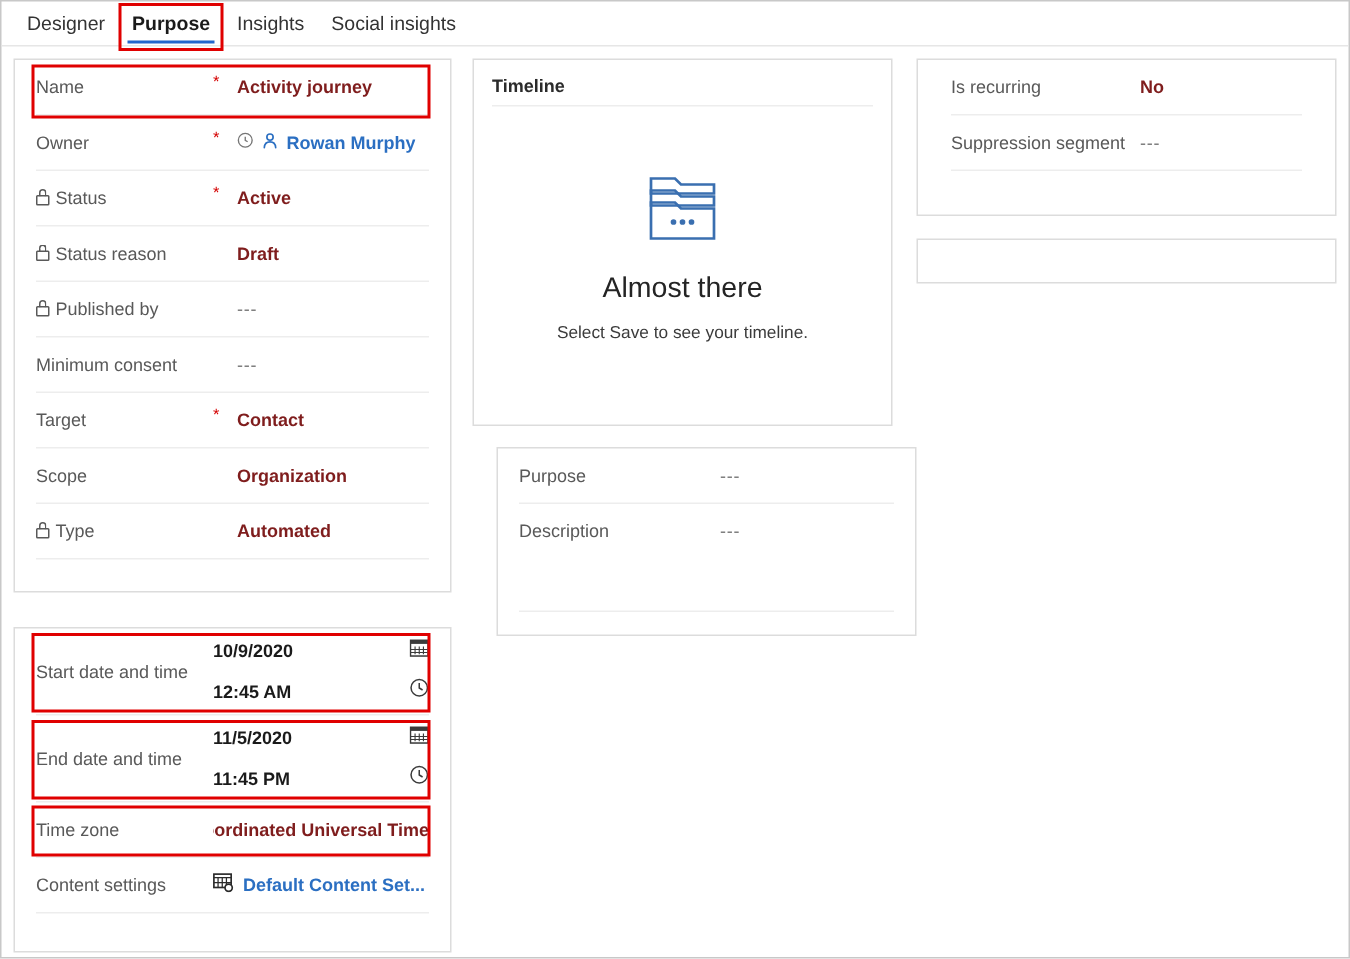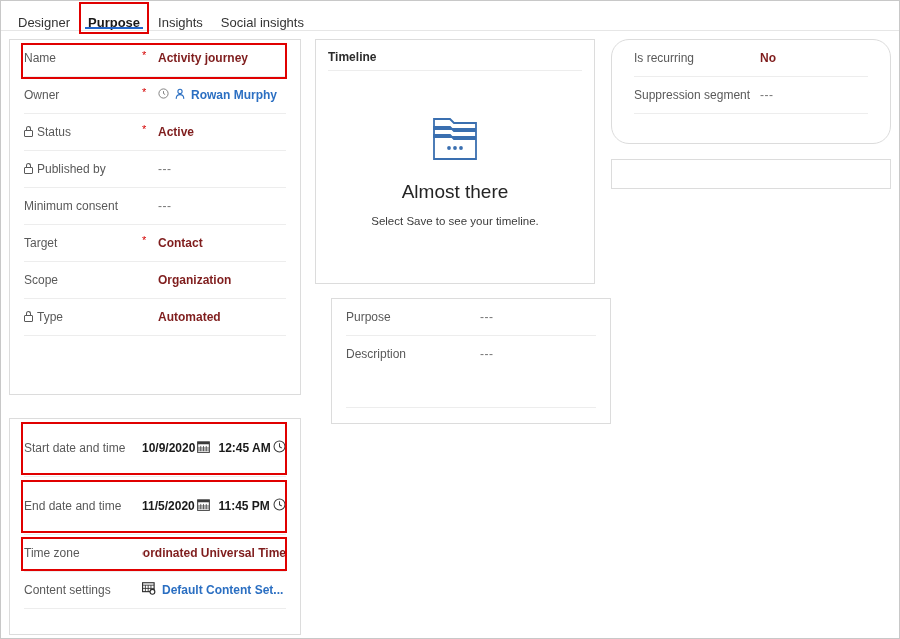--- a/index.html
+++ b/index.html
@@ -23,21 +23,21 @@
   .tabbar {
     position: absolute; left:0; top:0; width:900px; height:30px;
     border-bottom: 1px solid #e6e6e6;
     display: flex; align-items: center;
     padding-left: 8px;
   }
   .tab {
     position: relative;
     font-size: 13px; color: #333333;
     padding: 0 9px; height: 29px;
-    display: flex; align-items: flex-end;
+    display: flex; align-items: center;
     white-space: nowrap;
   }
   .tab.active { font-weight: bold; color:#1a1a1a; }
   .tab.active .underline {
     position: absolute; left: 6px; right: 6px; bottom: 1px;
     height: 2px; background: #2266cc;
   }
   .tab .hl {
     position: absolute; left: 0px; right: 0px; top: 1px; bottom: -4px;
     border: 2px solid #e00000; pointer-events:none;
@@ -113,21 +113,21 @@
   .empty {
     display:flex; flex-direction:column; align-items:center;
     padding-top: 44px;
   }
   .empty-title { font-size: 19px; color:#242424; margin-top: 14px; }
   .empty-sub { font-size: 11.5px; color:#3b3b3b; margin-top: 12px; }
 
   
   .row.tall { height: 58px; align-items: center; }
   .stack {
-    display:flex; flex-direction:row; justify-content:center;
+    display:flex; flex-direction:column; justify-content:center;
     gap:9px; flex:1;
   }
   .stackline {
     display:flex; align-items:center; justify-content:space-between;
     width: 100%;
   }
   .stackline .t { font-size:12px; font-weight:bold; color:#1a1a1a; }
 </style>
 </head>
 <body>
@@ -189,20 +189,31 @@
           <span class="lock">
             <span class="shackle"></span>
               <span class="body"></span>
           </span>
           <span>Status</span>
         </span>
         <span class="req">*</span>
         <span class="val">Active</span>
       </div>
 
+      <div class="row">
+        <span class="lbl">
+          <span class="lock">
+            <span class="shackle"></span>
+              <span class="body"></span>
+          </span>
+          <span>Status reason</span>
+        </span>
+        <span class="req blank">*</span>
+        <span class="val">Draft</span>
+      </div>
 
       <div class="row">
         <span class="lbl">
           <span class="lock">
             <span class="shackle"></span>
               <span class="body"></span>
           </span>
           <span>Published by</span>
         </span>
         <span class="req blank">*</span>
@@ -368,21 +379,21 @@
       <div class="row" style="height:72px; align-items:flex-start; padding-top:11px;">
         <span class="lbl">
           <span>Description</span>
         </span>
         <span class="req blank">*</span>
         <span class="val dim">---</span>
       </div>
     </div>
   </div>
 
-  <div class="card" style="left:610px; top:38px; width:280px; height:105px;border-radius:18px;">
+  <div class="card" style="left:610px; top:38px; width:280px; height:105px;">
     <div class="rows" style="padding:0 22px;">
       <div class="row">
         <span class="lbl narrow">
           <span>Is recurring</span>
         </span>
         <span class="req blank">*</span>
         <span class="val">No</span>
       </div>
       <div class="row">
         <span class="lbl narrow">

